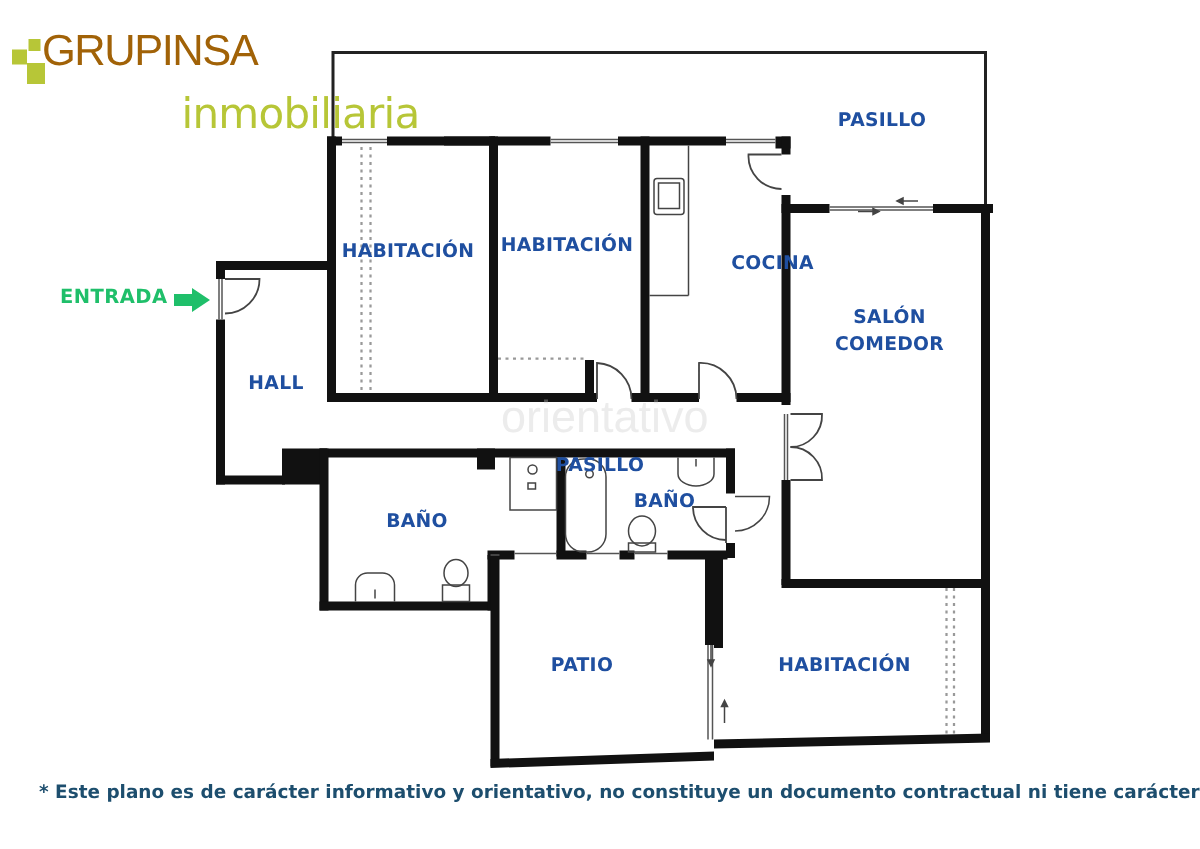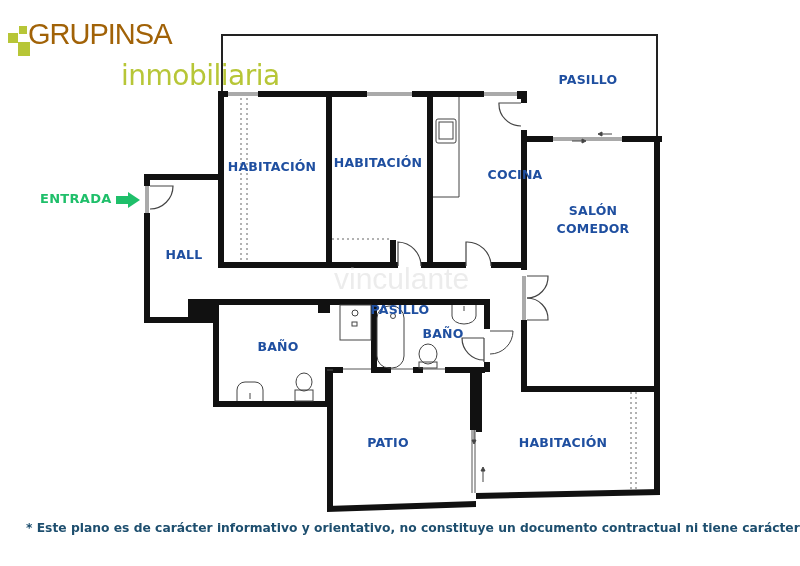--- a/index.html
+++ b/index.html
@@ -160,21 +160,21 @@
     <line x1="464" y1="306" x2="464" y2="311"></line>
     <ellipse cx="428" cy="354" rx="9" ry="10"></ellipse>
     <rect x="419" y="362" width="18" height="6"></rect>
     <path d="M237,401 L237,390 A8,8 0 0 1 245,382 L255,382 A8,8 0 0 1 263,390 L263,401"></path>
     <line x1="250" y1="393" x2="250" y2="399"></line>
     <ellipse cx="304" cy="382" rx="8" ry="9"></ellipse>
     <rect x="295" y="390" width="18" height="11"></rect>
   </g>
 </svg>
 
-<div class="watermark">vinculante</div>
+<div class="watermark">orientativo</div>
 
 <div class="entrada" style="left:40px;top:191px;">ENTRADA</div>
 <svg width="800" height="566" viewBox="0 0 800 566" style="pointer-events:none;">
   <polygon points="116,196 128,196 128,192 140,200 128,208 128,204 116,204" fill="#1fbf6a"></polygon>
 </svg>
 
 <div class="room-label" style="left:548px;top:71px;width:80px;">PASILLO</div>
 <div class="room-label" style="left:224px;top:158px;width:96px;">HABITACIÓN</div>
 <div class="room-label" style="left:331px;top:154px;width:94px;">HABITACIÓN</div>
 <div class="room-label" style="left:455px;top:166px;width:70px;margin-left:25px;">COCINA</div>

